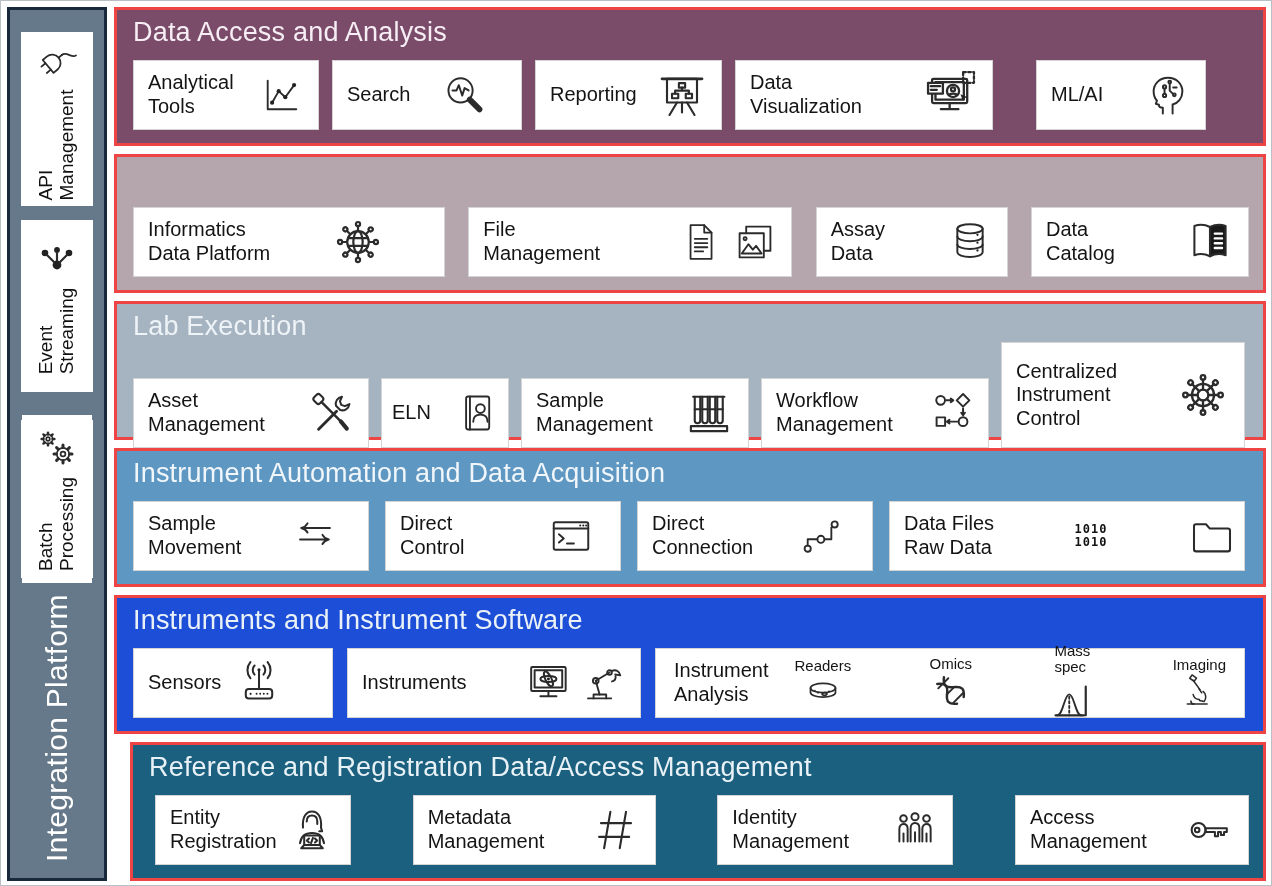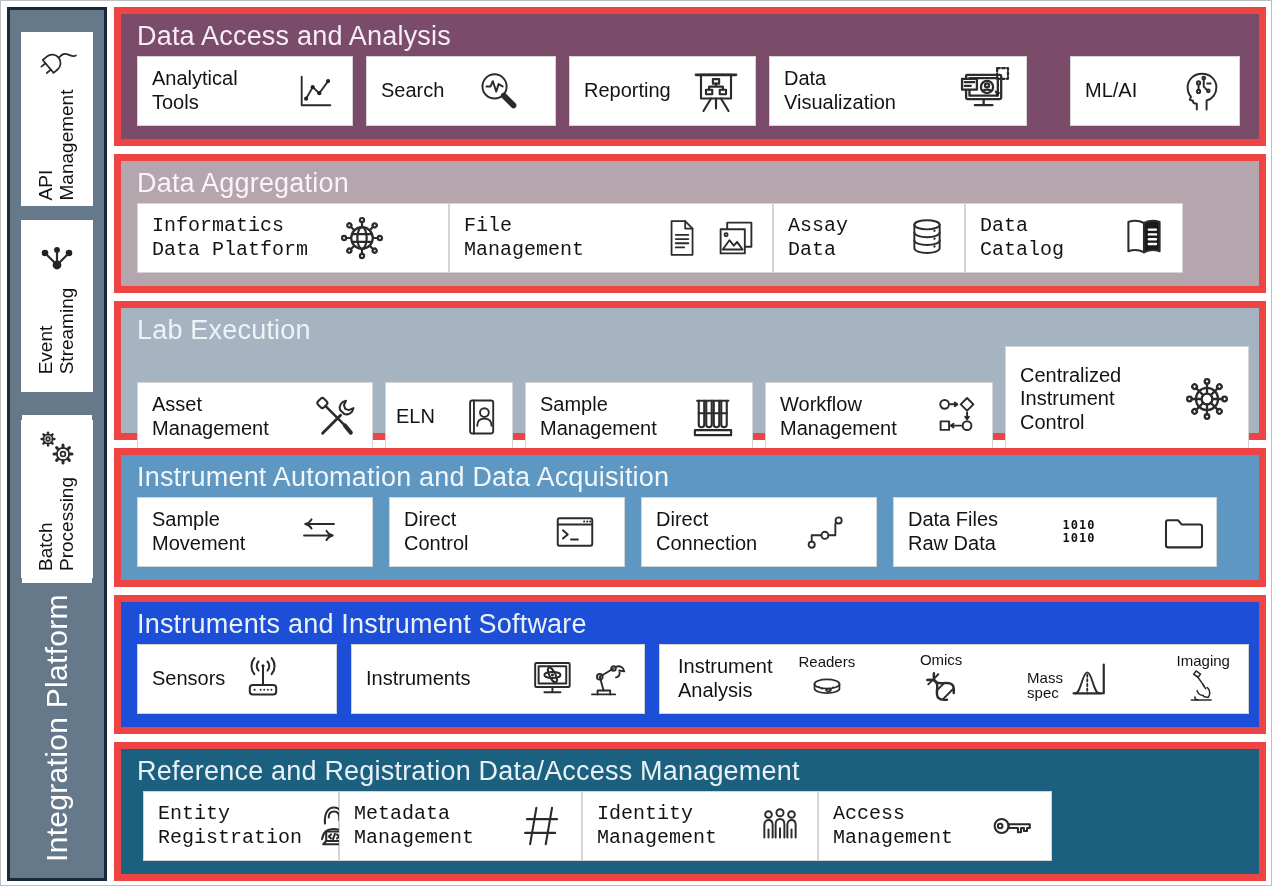--- a/index.html
+++ b/index.html
@@ -14,47 +14,47 @@
   .rin{position:absolute;left:50%;top:50%;transform:translate(-50%,-50%) rotate(-90deg);
        display:flex;align-items:center;justify-content:center;gap:10px;}
   .vcard{width:72px;background:#fff;}
   .vcard .rin{width:168px;height:70px;background:#fff;}
   .vlabel{font-size:19px;color:#111;line-height:1.1;white-space:pre-line;text-align:left;}
   .side-title{flex:1;width:94px;}
   .side-title .rin{width:300px;height:90px;color:#fff;font-size:30px;white-space:nowrap;letter-spacing:.3px;}
   
   .main{position:absolute;left:113px;top:6px;width:1152px;height:874px;
         display:flex;flex-direction:column;gap:8px;}
-  .band{height:139px;flex:none;border:7px solid #ef4444;box-sizing:border-box;
+  .band{height:139px;flex:none;border:3px solid #ef4444;box-sizing:border-box;
         padding:7px 14px 13px 16px;display:flex;flex-direction:column;}
   .band-title{font-size:27px;line-height:1.15;letter-spacing:.2px;}
   .cards{margin-top:auto;display:flex;align-items:flex-end;}
   .card{background:#fff;border:1px solid #d4d4d4;height:70px;box-sizing:border-box;
         display:flex;align-items:center;justify-content:space-between;
         padding:0 14px;gap:8px;flex:none;}
   .card-label{font-size:20px;color:#141414;line-height:1.18;white-space:pre-line;}
   .icon{flex:none;display:block;}
   svg{stroke:#2b2b2b;fill:none;stroke-width:1.7;stroke-linecap:round;stroke-linejoin:round;}
   .tall{height:106px;}
   .gap13{gap:13px;} .gap12{gap:12px;} .gap16{gap:16px;} .gap14{gap:14px;}
-  .sb{font-family:Liberation Mono, monospace;}
+  .sb{justify-content:space-between;}
   .ml30{margin-left:30px;}
   .binary{font-family:"DejaVu Sans Mono",monospace;font-weight:bold;font-size:12px;
           line-height:1.05;letter-spacing:1px;color:#111;white-space:pre-line;}
   .subrow{display:flex;flex:1;align-items:center;justify-content:space-between;margin-left:18px;}
   .subgroup{display:flex;flex-direction:column;align-items:center;gap:1px;}
-  .subgroup.row{flex-direction:row;gap:5px;align-items:flex-end;}
+  .subgroup.row{flex-direction:column;gap:5px;}
   .sublabel{font-size:15px;color:#141414;line-height:1.05;white-space:pre-line;}
   
   .b0{background:#7b4c69;} .b0 .band-title{color:#f6eef4;}
   .b1{background:#b5a5ad;} .b1 .band-title{color:#faf4f8;}
   .b2{background:#a6b4c1;} .b2 .band-title{color:#eef3f7;}
   .b3{background:#5e97c2;} .b3 .band-title{color:#f0f6fa;}
   .b4{background:#1d4ed8;} .b4 .band-title{color:#eaf2f7;}
-  .b5{background:#1b607f;} .b5 .band-title{color:#e8f1f6;}
+  .b5{background:#1b607f;margin-left:16px;} .b5 .band-title{color:#e8f1f6;}
 </style>
 </head>
 <body>
 
 <div class="page">
 
   <aside class="sidebar">
     <div class="rot vcard" style="height:174px;margin-top:22px">
       <div class="rin">
         <span class="vlabel">API
@@ -117,21 +117,21 @@
     <div class="rot side-title">
       <div class="rin">Integration Platform</div>
     </div>
   </aside>
 
   <div class="main">
 
     <section class="band b0">
       <div class="band-title">Data Access and Analysis</div>
       <div class="cards gap13">
-        <div class="card" style="width:216px">
+        <div class="card" style="width:186px">
           <span class="card-label">Analytical
 Tools</span>
           <svg class="icon" width="44" height="44" viewBox="0 0 40 40">
             <path d="M7 7 v26 h26"></path>
             <polyline points="11,27 17,16.5 23,22 31,11"></polyline>
             <circle cx="11" cy="27" r="1.9" fill="#222" stroke="none"></circle>
               <circle cx="17" cy="16.5" r="1.9" fill="#222" stroke="none"></circle>
             <circle cx="23" cy="22" r="1.9" fill="#222" stroke="none"></circle>
               <circle cx="31" cy="11" r="1.9" fill="#222" stroke="none"></circle>
           </svg>
@@ -182,21 +182,20 @@
             <circle cx="21.5" cy="8.8" r="1.2"></circle>
               <path d="M21.5 10.2 v6 l3 3"></path>
             <path d="M24.5 13.5 h3"></path>
               <circle cx="25.5" cy="19.8" r="1.2"></circle>
           </svg>
         </div>
       </div>
     </section>
 
     <section class="band b1">
-      <div class="band-title">Data Aggregation</div>
       <div class="cards sb">
         <div class="card" style="width:312px;padding-right:60px">
           <span class="card-label">Informatics
 Data Platform</span>
           <svg class="icon" width="52" height="52" viewBox="0 0 40 40">
             <defs>
                 <g id="gsp">
                   <line x1="20" y1="10.8" x2="20" y2="7.8"></line>
                   <circle cx="20" cy="6.2" r="1.6"></circle>
                 </g>
@@ -359,21 +358,21 @@
           <span class="card-label">Direct
 Connection</span>
           <svg class="icon" width="44" height="44" viewBox="0 0 40 40">
             <circle cx="7" cy="31.5" r="2.8"></circle>
             <circle cx="19" cy="23" r="3.2"></circle>
             <circle cx="31.5" cy="9.5" r="2.8"></circle>
             <path d="M7 28.7 v-5.7 h8.8"></path>
             <path d="M22.2 23 h6.3 v-10.7"></path>
           </svg>
         </div>
-        <div class="card" style="width:324px;padding-right:8px">
+        <div class="card" style="width:356px;padding-right:8px">
           <span class="card-label">Data Files
 Raw Data</span>
           <span class="binary">1010
 1010</span>
           <svg class="icon" width="48" height="48" viewBox="0 0 40 40">
             <path d="M5 12 c0-1 .7-1.8 1.6-1.8 H15 l3.2 3.6 h15 c1 0 1.8.8 1.8 1.8 V31 c0 1-.8 1.8-1.8 1.8 H6.8 C5.8 32.8 5 32 5 31 z"></path>
           </svg>
         </div>
       </div>
     </section>

